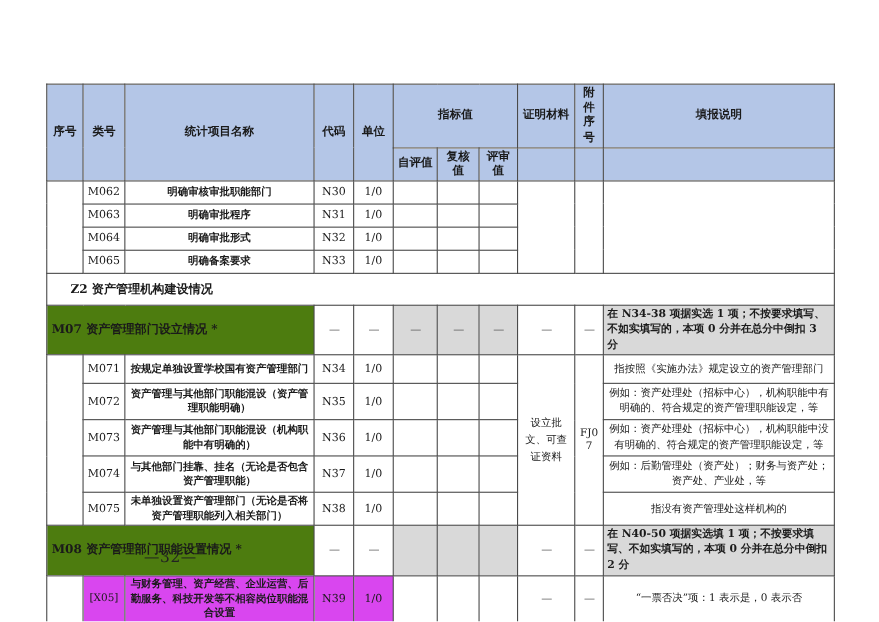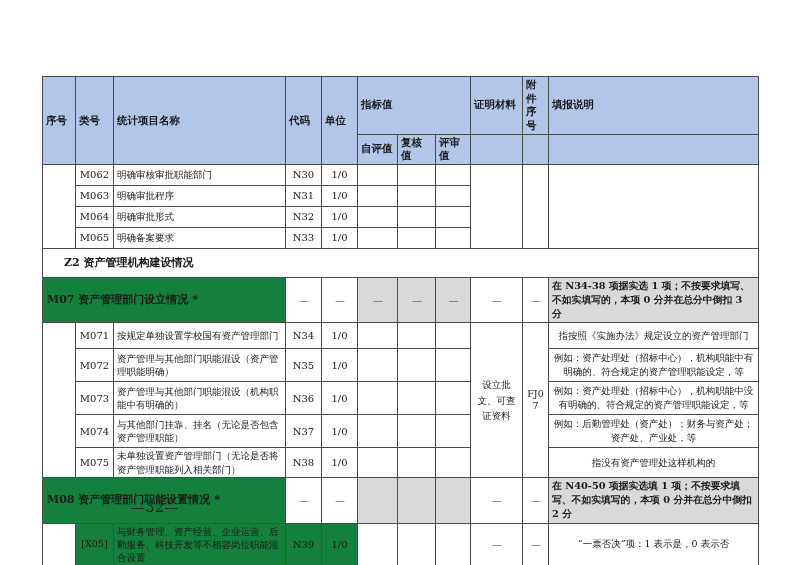--- a/index.html
+++ b/index.html
@@ -2,28 +2,28 @@
 <html><head>
 <meta charset="utf-8">
 <style>
   html,body{margin:0;padding:0;background:#ffffff;}
   body{width:799px;height:565px;font-family:"DejaVu Serif","Liberation Serif",serif;color:#1a1a1a;}
   .sheet{position:relative;width:799px;height:565px;background:#fff;overflow:hidden;}
   table.stat{position:absolute;left:42px;top:76px;width:716px;border-collapse:collapse;table-layout:fixed;
              border:1.5px solid #3a3a3a;}
   td{border:1px solid #4a4a4a;padding:1px 3px;font-size:10px;line-height:1.3;vertical-align:middle;
      overflow:hidden;word-break:break-all;}
-  .hdr{background:#b4c6e7;font-weight:bold;text-align:left;font-size:10.5px;}
+  .hdr{background:#b4c6e7;font-weight:bold;text-align:center;font-size:10.5px;}
   .secz{background:#ffffff;font-weight:bold;font-size:11px;text-align:left;padding-left:21px;}
-  .secblue{background:#15803d;font-weight:bold;font-size:11px;text-align:left;padding-left:4px;}
+  .secblue{background:#4d7c0f;font-weight:bold;font-size:11px;text-align:left;padding-left:4px;}
   .grey{background:#d9d9d9;}
-  .pink{background:#15803d;}
+  .pink{background:#d946ef;}
   .noteb{background:#d9d9d9;font-weight:bold;font-size:9.8px;text-align:left;line-height:1.45;margin-left:20px;}
   .note{font-size:9.5px;text-align:center;line-height:1.5;}
-  .name{font-size:9.5px;text-align:left;line-height:1.4;}
+  .name{font-size:9.5px;text-align:center;line-height:1.4;font-weight:bold;}
   .center{text-align:center;}
   .dash{text-align:center;color:#555;font-weight:normal;letter-spacing:-1px;}
   .evid{font-size:9.5px;text-align:center;line-height:1.6;}
   .pagenum{position:absolute;left:92px;top:499px;font-size:14px;color:#222;letter-spacing:0.5px;margin-left:39px;}
 </style>
 </head>
 <body>
 
 <div class="sheet">
 

